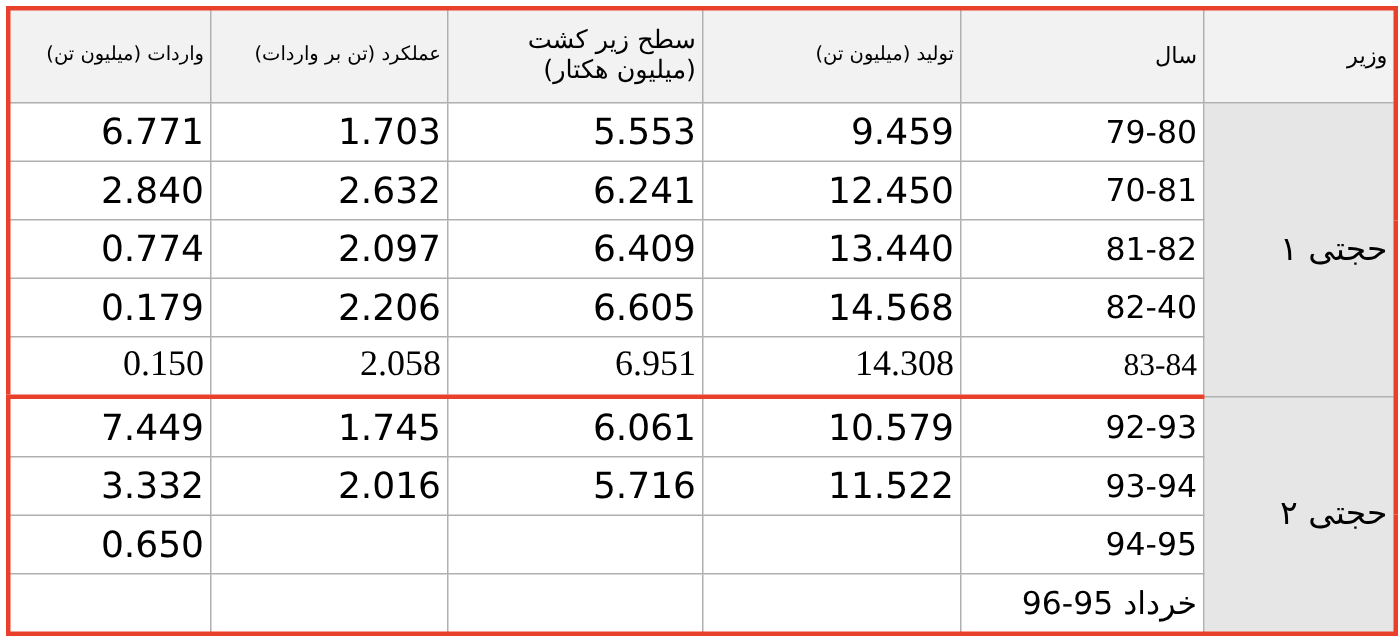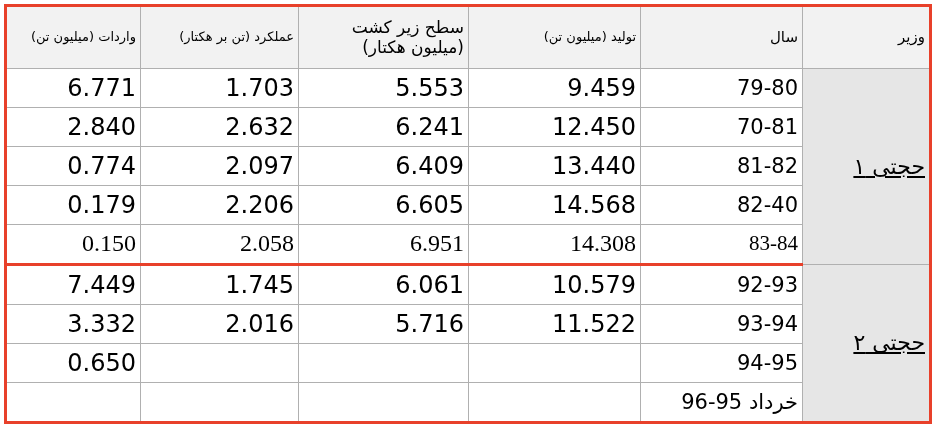--- a/index.html
+++ b/index.html
@@ -68,42 +68,42 @@
     border-bottom: 3px solid #e8402a;
     font-family: Liberation Serif, serif;
   }
   
   col.c-minister { width: 128px; }
   col.c-year     { width: 162px; }
   col.c-prod     { width: 172px; }
   col.c-area     { width: 170px; }
   col.c-yield    { width: 158px; }
   col.c-import   { width: 135px; }
-  .vsep-right { border-right: 3px solid #e8402a; text-decoration: underline; }
+  .vsep-right { border-right: 3px solid #e8402a; }
 </style>
 </head>
 <body>
 
 <div class="wrap">
   <table class="grid">
     <colgroup>
       <col class="c-minister">
       <col class="c-year">
       <col class="c-prod">
       <col class="c-area">
       <col class="c-yield">
       <col class="c-import">
     </colgroup>
     <tbody>
       <tr class="hdr">
         <td>وزیر</td>
         <td>سال</td>
         <td class="small">تولید (میلیون تن)</td>
         <td class="smaller">سطح زیر کشت (میلیون هکتار)</td>
-        <td class="small">عملکرد (تن بر هکتار)</td>
+        <td class="small">عملکرد (تن بر واردات)</td>
         <td class="small">واردات (میلیون تن)</td>
       </tr>
 
       <tr>
         <td class="minister vsep-right" rowspan="5">حجتی ۱</td>
         <td class="year">79-80</td>
         <td class="val">9.459</td>
         <td class="val">5.553</td>
         <td class="val">1.703</td>
         <td class="val">6.771</td>

